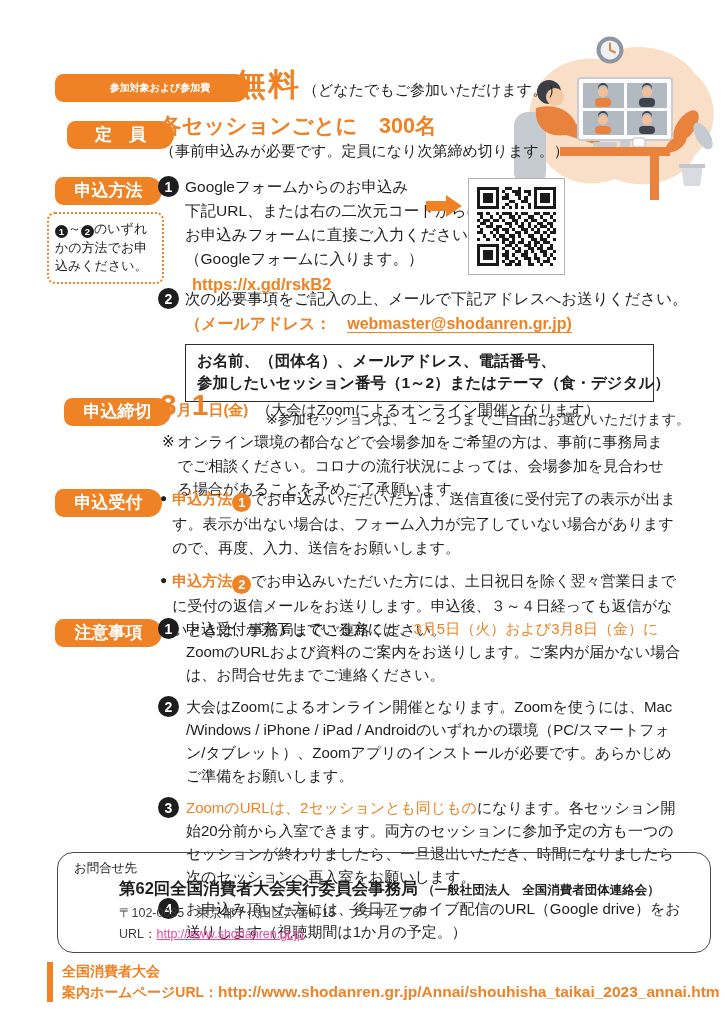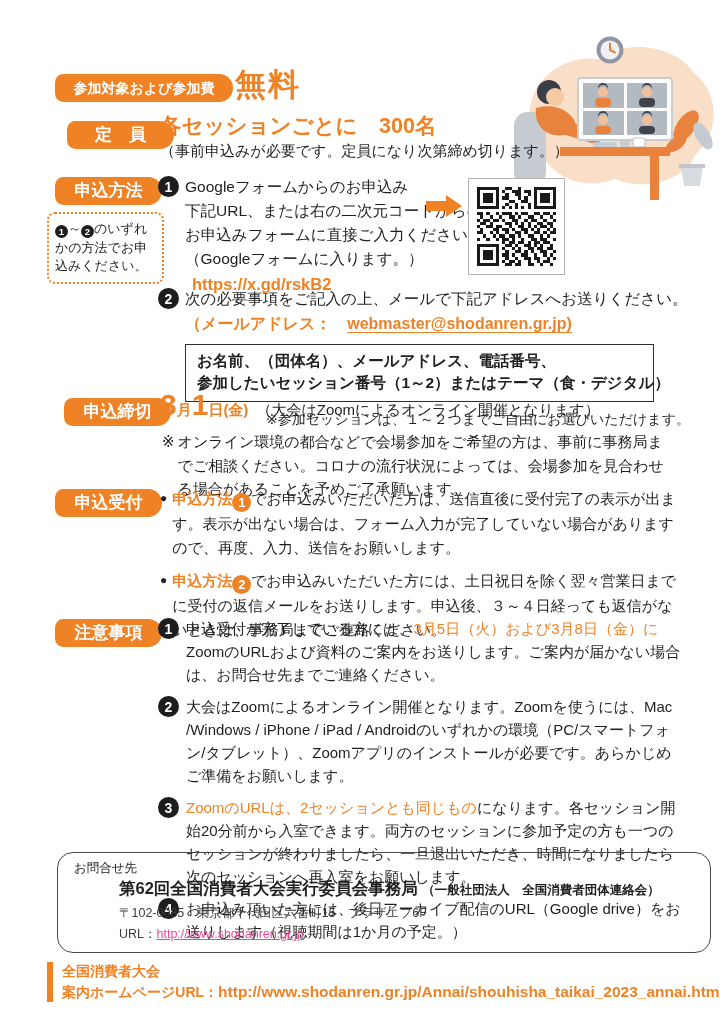--- a/index.html
+++ b/index.html
@@ -11,21 +11,21 @@
   .page{
     position:relative;width:725px;height:1024px;background:#fff;overflow:hidden;
     font-family:"Liberation Sans","DejaVu Sans",sans-serif;color:var(--ink);
   }
   .abs{position:absolute;}
   
   .tag{
     background:var(--orange);color:#fff;font-weight:bold;text-align:center;
     border-radius:9px 15px 15px 9px;height:28px;line-height:28px;font-size:17px;
   }
-  .tag.wide{font-size:14px;letter-spacing:0;}
+  .tag.wide{font-size:10px;letter-spacing:0;padding-left:16px;}
   
   .numc{
     display:inline-flex;align-items:center;justify-content:center;flex:0 0 auto;
     width:21px;height:21px;border-radius:50%;background:#1d1d1d;color:#fff;
     font-weight:bold;font-size:14px;line-height:1;
   }
   .numc.or{background:var(--orange);width:19px;height:19px;font-size:13px;vertical-align:-3px;display:inline-flex;}
   .numc.sm{width:13px;height:13px;font-size:9.5px;vertical-align:-2px;}
   .ot{color:var(--orange);}
   .b{font-weight:bold;}
@@ -120,20 +120,21 @@
       <ellipse cx="205" cy="108" rx="7" ry="15" transform="rotate(-30 205 108)" fill="#C6CBD2"></ellipse>
       <ellipse cx="178" cy="116" rx="6" ry="12" transform="rotate(55 178 116)" fill="#E8823C"></ellipse>
       <path d="M183,138 h22 l-3,20 h-16 Z" fill="#D8DBDF"></path>
       <rect x="181" y="136" width="26" height="4" fill="#C2C7CE"></rect>
     </g>
   </svg>
 
   <div class="abs tag wide" style="left:55px;top:74px;width:178px;">参加対象および参加費</div>
   <div class="abs row" style="left:235px;top:64px;align-items:baseline;gap:2px;">
     <span class="ot b" style="font-size:31px;letter-spacing:2px;">無料</span>
+    <span style="font-size:15px;">（どなたでもご参加いただけます。）</span>
   </div>
 
   <div class="abs tag" style="left:67px;top:121px;width:107px;">定　員</div>
   <div class="abs ot b" style="left:160px;top:111px;font-size:21.5px;">各セッションごとに　300名</div>
   <div class="abs" style="left:160px;top:142px;font-size:15px;">（事前申込みが必要です。定員になり次第締め切ります。）</div>
 
   <div class="abs tag" style="left:55px;top:177px;width:107px;">申込方法</div>
   <div class="abs dotbox" style="left:47px;top:212px;width:101px;">
     <span class="numc sm">1</span><span>～</span><span class="numc sm">2</span><span>のいずれかの方法でお申込みください。</span>
   </div>

